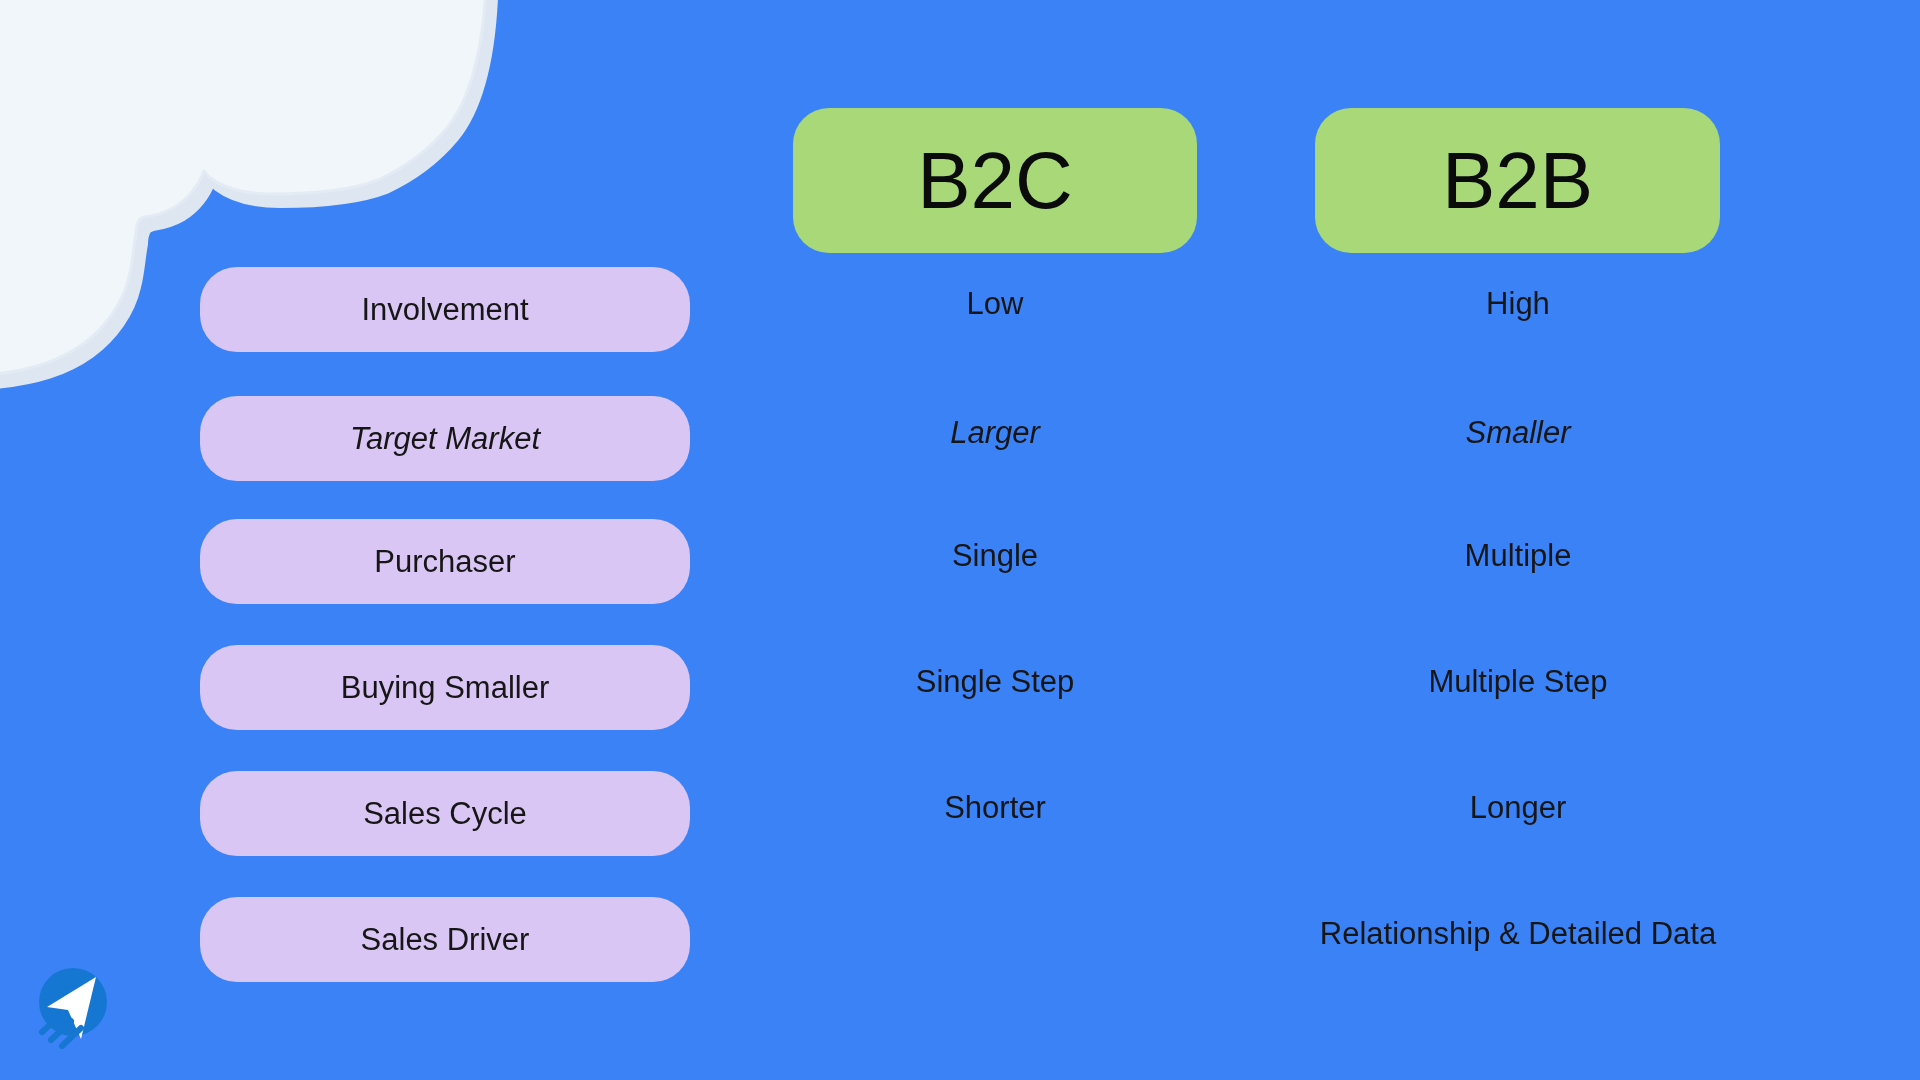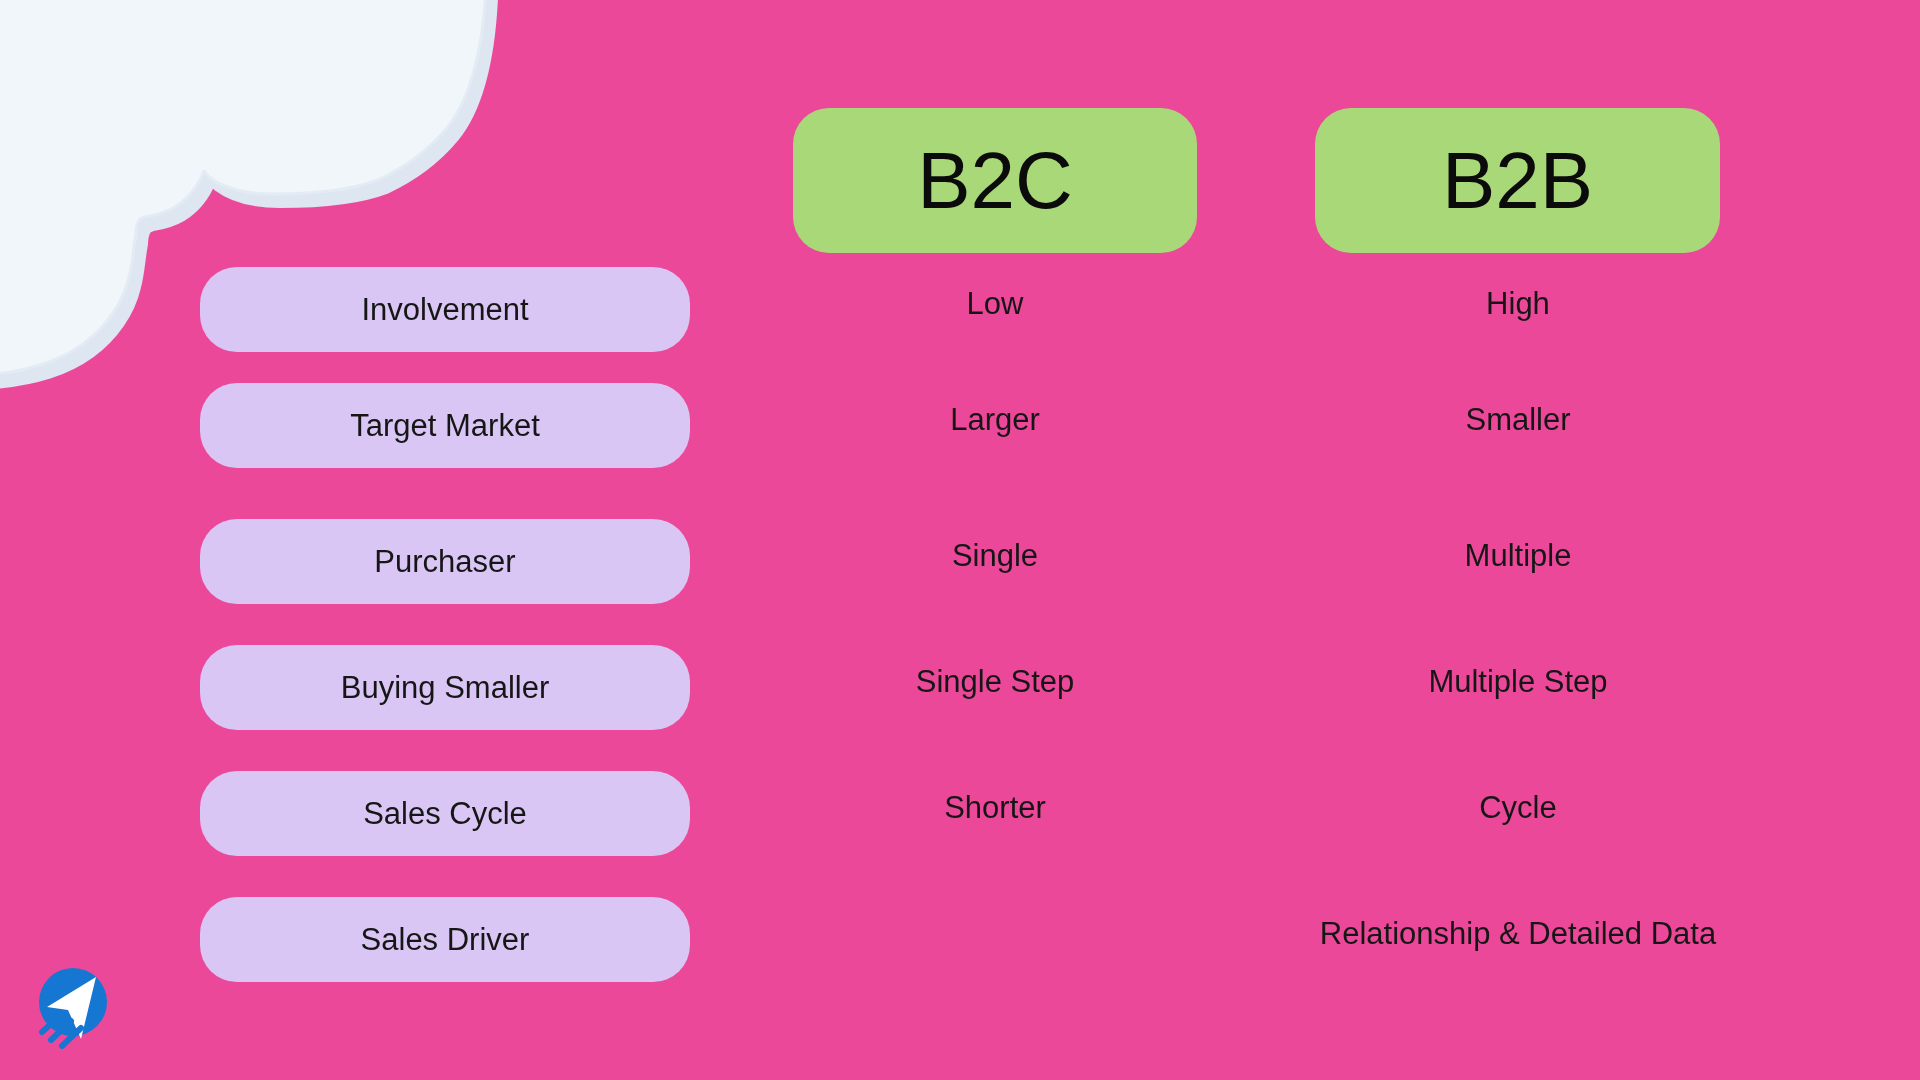--- a/index.html
+++ b/index.html
@@ -1,20 +1,20 @@
 <!DOCTYPE html>
 <html><head>
 <meta charset="utf-8">
 <style>
   html, body { margin: 0; padding: 0; background: #ffffff; }
   .stage {
     position: relative;
     width: 1920px;
     height: 1080px;
-    background: #ec4899;
+    background: #3b82f6;
     overflow: hidden;
     font-family: "Liberation Sans", sans-serif;
     color: #141414;
   }
   .cloud {
     position: absolute;
     left: 0; top: 0;
     width: 520px; height: 400px;
   }
   .hdr {
@@ -53,21 +53,21 @@
     line-height: 74px;
     text-align: center;
     font-size: 31px;
     font-weight: 500;
     color: #161616;
     white-space: nowrap;
   }
   .col-b2c { left: 735px; }
   .col-b2b { left: 1258px; }
   .row-0 { top: 267px; }
-  .row-1 { top: 383px; }
+  .row-1 { top: 396px; font-style: italic; }
   .row-2 { top: 519px; }
   .row-3 { top: 645px; }
   .row-4 { top: 771px; }
   .row-5 { top: 897px; }
   .logo {
     position: absolute;
     left: 28px; top: 960px;
     width: 90px; height: 92px;
   }
 </style>
@@ -121,21 +121,21 @@
   <div class="lbl row-2">Purchaser</div>
   <div class="val col-b2c row-2">Single</div>
   <div class="val col-b2b row-2">Multiple</div>
 
   <div class="lbl row-3">Buying Smaller</div>
   <div class="val col-b2c row-3">Single Step</div>
   <div class="val col-b2b row-3">Multiple Step</div>
 
   <div class="lbl row-4">Sales Cycle</div>
   <div class="val col-b2c row-4">Shorter</div>
-  <div class="val col-b2b row-4">Cycle</div>
+  <div class="val col-b2b row-4">Longer</div>
 
   <div class="lbl row-5">Sales Driver</div>
   <div class="val col-b2b row-5">Relationship &amp; Detailed Data</div>
 
   <svg class="logo" viewBox="0 0 90 92" aria-hidden="true">
     <circle cx="45" cy="42" r="34" fill="#1577d2"></circle>
     <path d="M 68 17 L 19 47 L 40 50 L 53 79 Z" fill="#ffffff"></path>
     <line x1="14" y1="72" x2="34" y2="54" stroke="#1577d2" stroke-width="6" stroke-linecap="round"></line>
     <line x1="23" y1="80" x2="43" y2="61" stroke="#1577d2" stroke-width="6" stroke-linecap="round"></line>
     <line x1="34" y1="86" x2="53" y2="68" stroke="#1577d2" stroke-width="6" stroke-linecap="round"></line>

